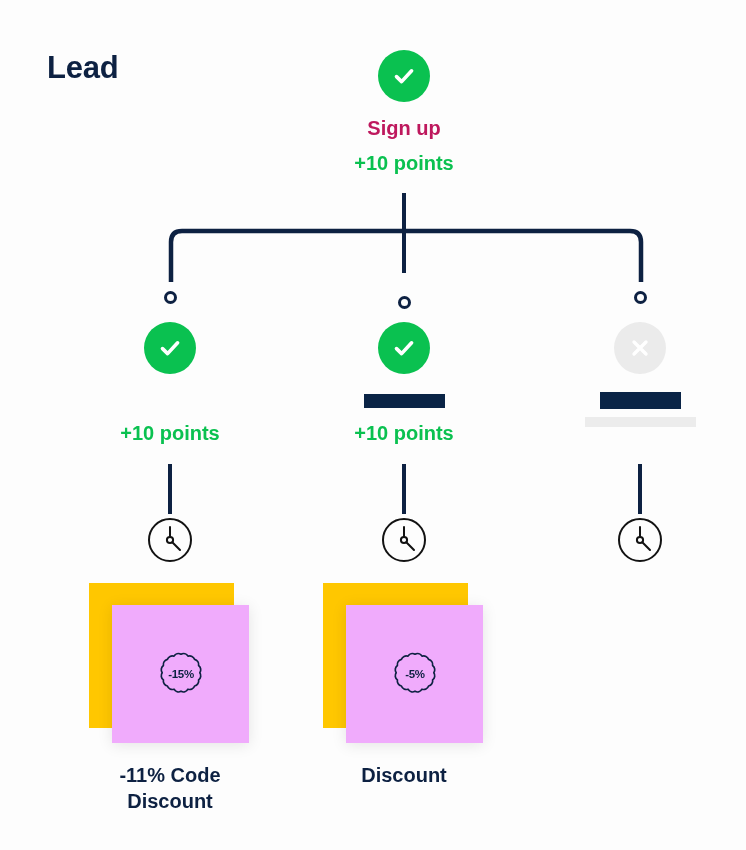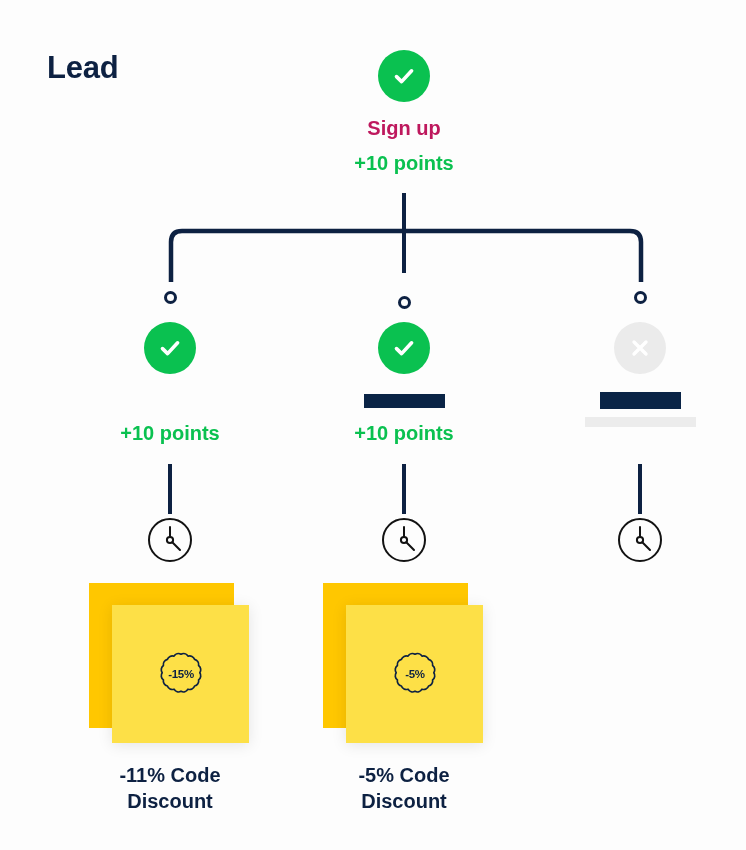--- a/index.html
+++ b/index.html
@@ -124,21 +124,21 @@
     width: 145px;
     height: 145px;
     background: #ffc700;
   }
   .coupon .sheet {
     position: absolute;
     left: 23px;
     top: 22px;
     width: 137px;
     height: 138px;
-    background: #fde047;
+    background: #f0abfc;
     box-shadow: 0 2px 14px rgba(0,0,0,0.10);
   }
   .coupon .badge {
     position: absolute;
     left: 50%;
     top: 50%;
     transform: translate(-50%, -50%);
     width: 46px;
     height: 46px;
   }
@@ -272,21 +272,20 @@
                    a5.2 5.2 0 0 1 4.0 -6.1
                    a5.2 5.2 0 0 1 6.6 -3.2
                    a5.2 5.2 0 0 1 7.0 -2.0 Z" fill="none" stroke="#0d2142" stroke-width="1.7" stroke-linejoin="round"></path>
           <text class="badge-text" x="23" y="27" text-anchor="middle">-5%</text>
         </svg>
       </div>
     </div>
   </div>
 
   <div class="card-caption" style="left:304px; top:762px;">
-    <div>-5% Code</div>
     <div>Discount</div>
   </div>
 
   <div class="status-circle off" style="left:614px; top:322px;">
     <svg width="28" height="28" viewBox="0 0 28 28" aria-hidden="true">
       <path d="M8 8 L20 20 M20 8 L8 20" fill="none" stroke="#ffffff" stroke-width="3.4" stroke-linecap="round"></path>
     </svg>
   </div>
   <div class="bar-dark" style="left:600px; top:392px; width:81px; height:17px;"></div>
   <div class="bar-light" style="left:585px; top:417px; width:111px; height:10px;"></div>

